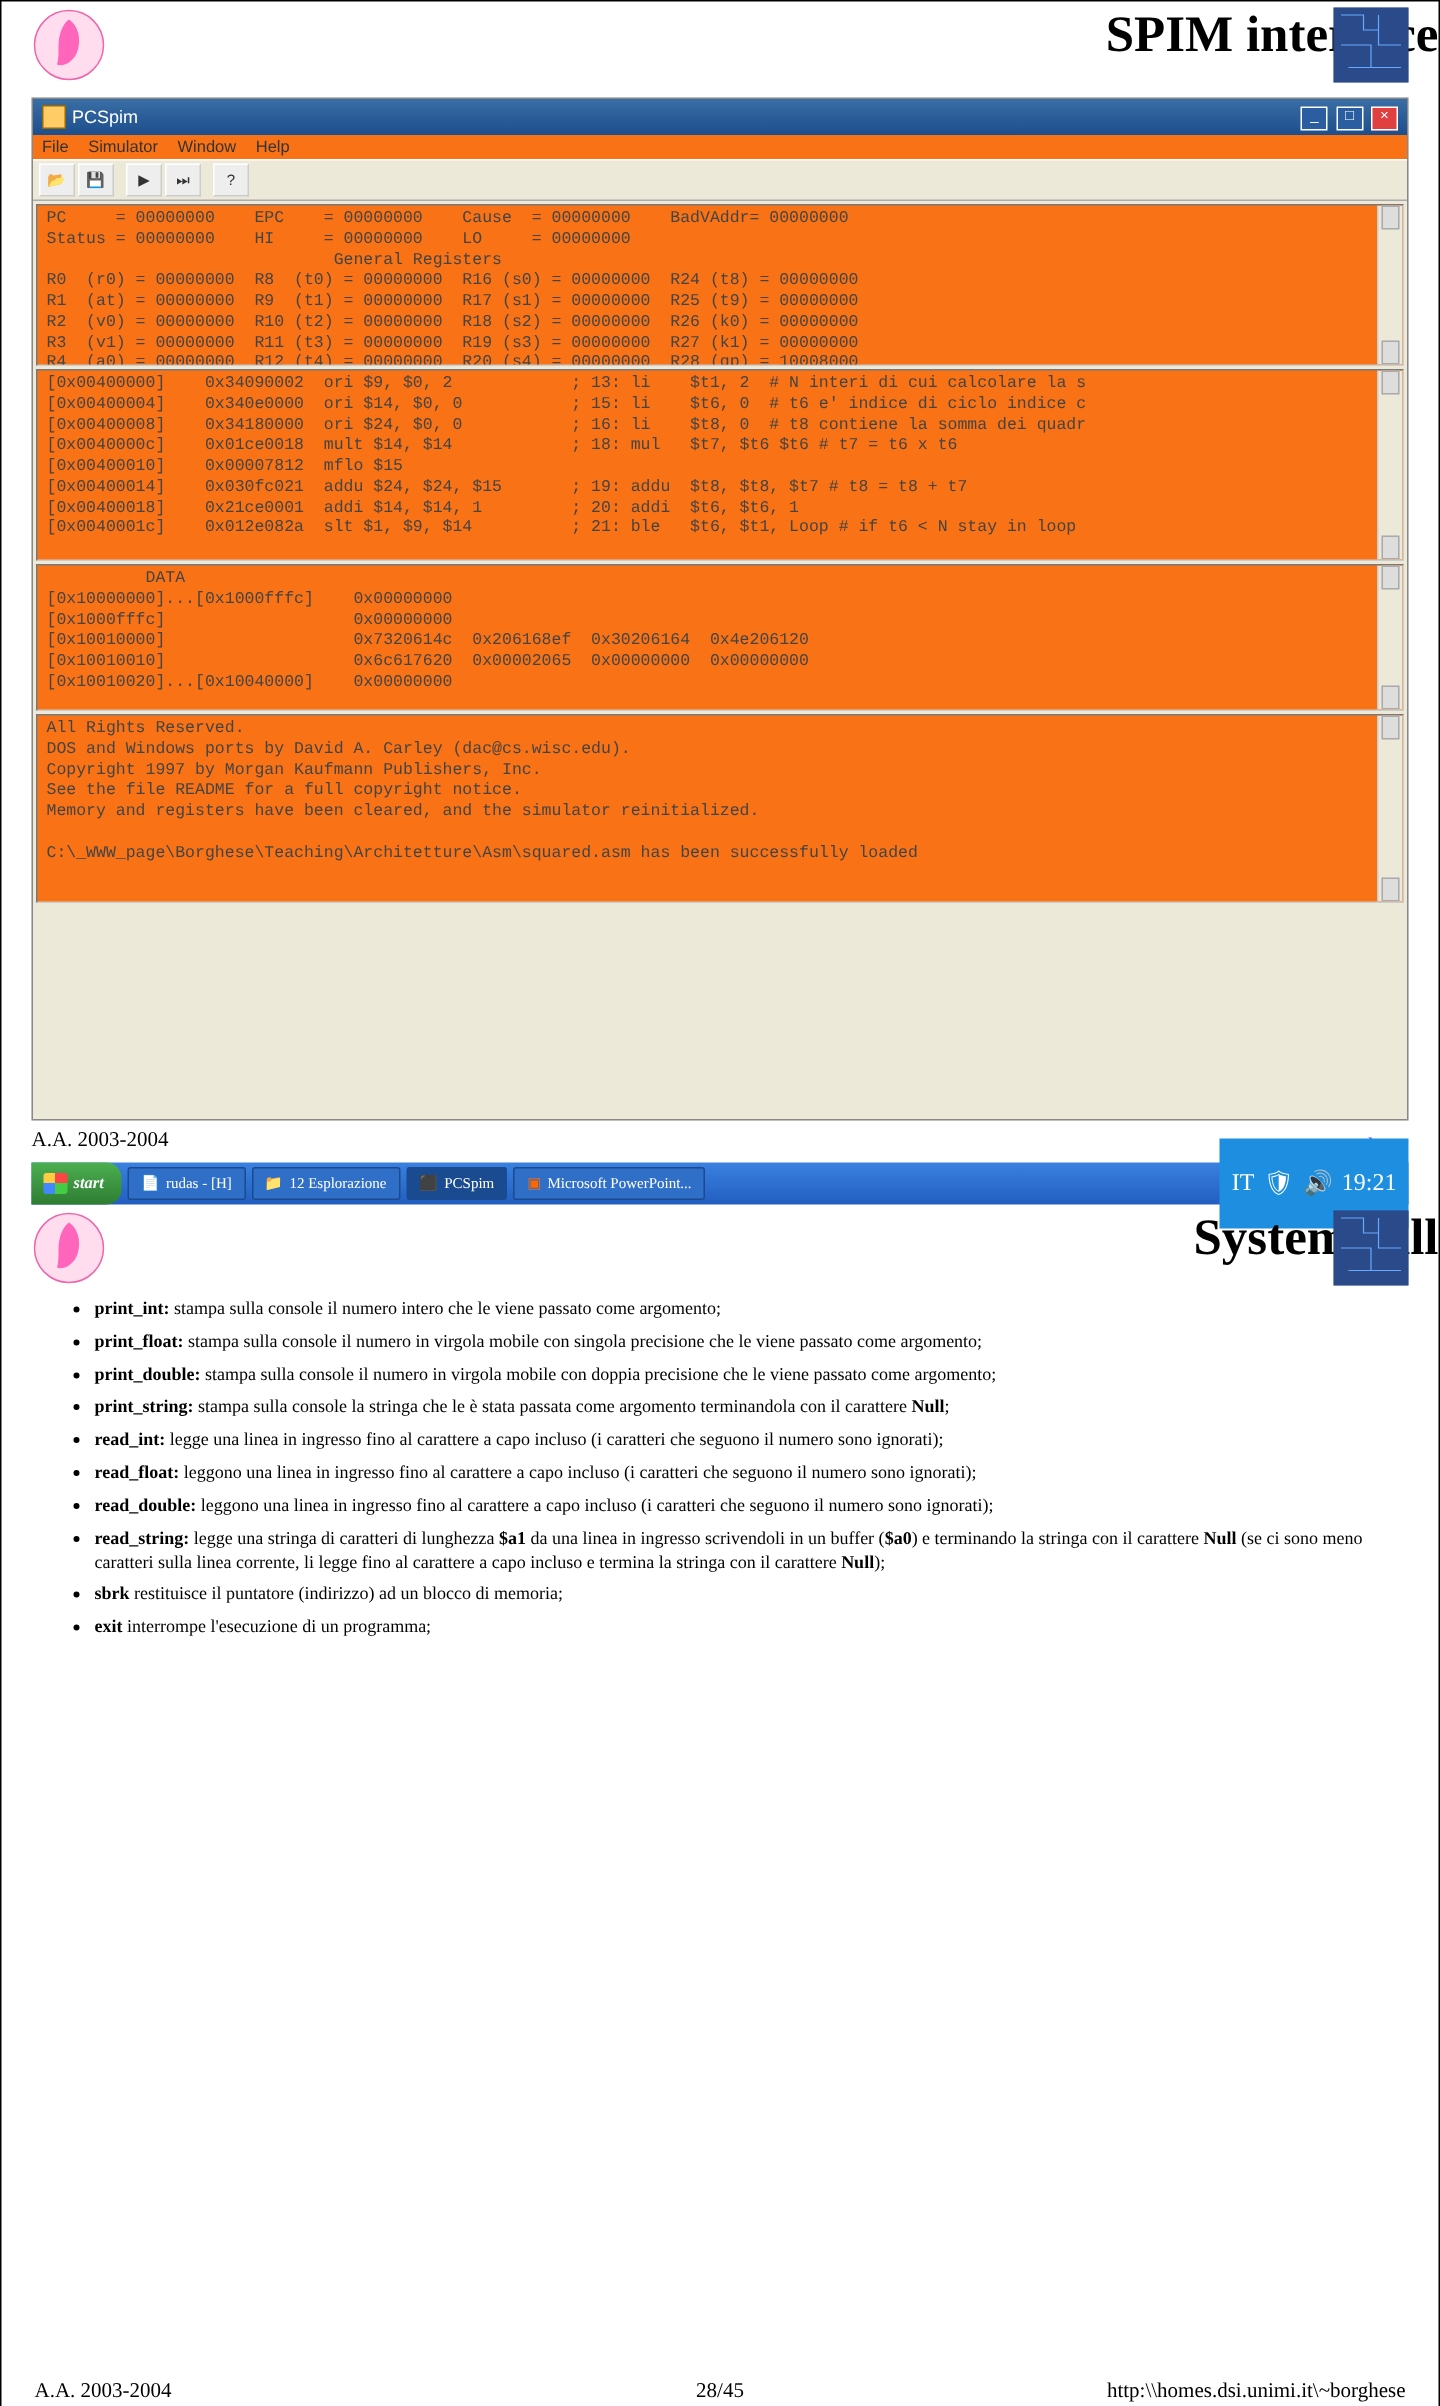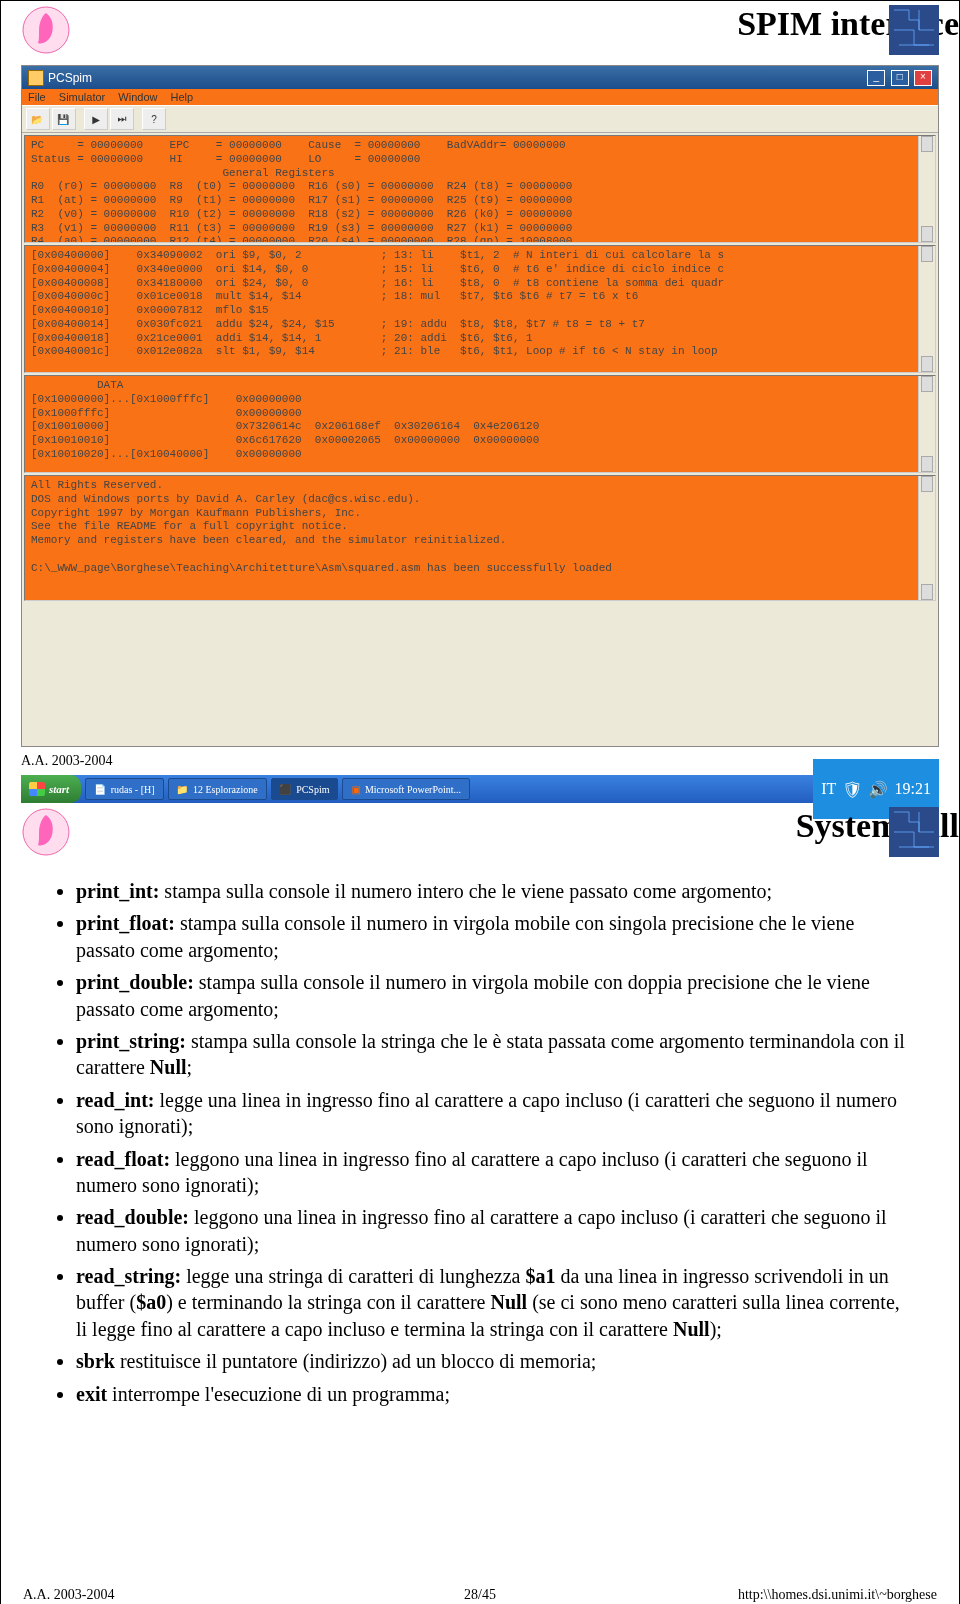--- a/index.html
+++ b/index.html
@@ -28,21 +28,21 @@
   .panel .sb { position:absolute; right:0; top:0; bottom:0; width:16px; background:#ece9d8; border-left:1px solid #ccc;}
   .panel .sb::before,.panel .sb::after{content:"";position:absolute;left:2px;right:2px;height:14px;background:#ddd;border:1px solid #aaa;}
   .panel .sb::before{top:0;} .panel .sb::after{bottom:0;}
   .spim-status { font-size:10px; padding:2px 6px; border-top:1px solid #aaa; display:flex; justify-content:space-between; color:#555;}
   .taskbar { height:28px; background:linear-gradient(#3a81e0,#225ec0); display:flex; align-items:center; font-family:Tahoma; font-size:11px; color:#fff; position:absolute; bottom:0; left:20px; right:20px;}
   .taskbar .start{ background:linear-gradient(#4caf50,#2e7d32); height:100%; display:flex; align-items:center; padding:0 12px 0 8px; border-radius:0 10px 10px 0; font-weight:bold; font-style:italic; gap:4px;}
   .taskbar .titem{ background:#2f6fc8; border:1px solid #1a4a90; height:20px; margin-left:4px; padding:0 8px; display:flex; align-items:center; border-radius:2px; gap:4px; font-size:10px;}
   .taskbar .tray{ margin-left:auto; height:100%; background:#1e8fe0; display:flex; align-items:center; padding:16px 8px; gap:6px; font-size:16px;}
   .footer-row { position:absolute; bottom:2px; left:0; right:0; display:flex; justify-content:space-between; font-size:14px; padding:0 22px;}
   .lower-body { padding:4px 40px 0 40px; }
-  .lower-body ul { margin:13px; padding-left:22px; font-size:20px; line-height:1.32;}
+  .lower-body ul { margin:0; padding-left:22px; font-size:12px; line-height:1.32;}
   .lower-body li { margin-bottom:6px; }
   .lower-body b { font-weight:bold; }
   .aa-label { position:absolute; left:20px; bottom:32px; font-size:14px;}
   .slidenum { position:absolute; left:50%; transform:translateX(-50%); }
   .borghese-label{ position:absolute; right:22px; top:756px; font-size:14px; color:#6d28d9;}
 </style>
 </head>
 <body>
 
 <div class="page">

